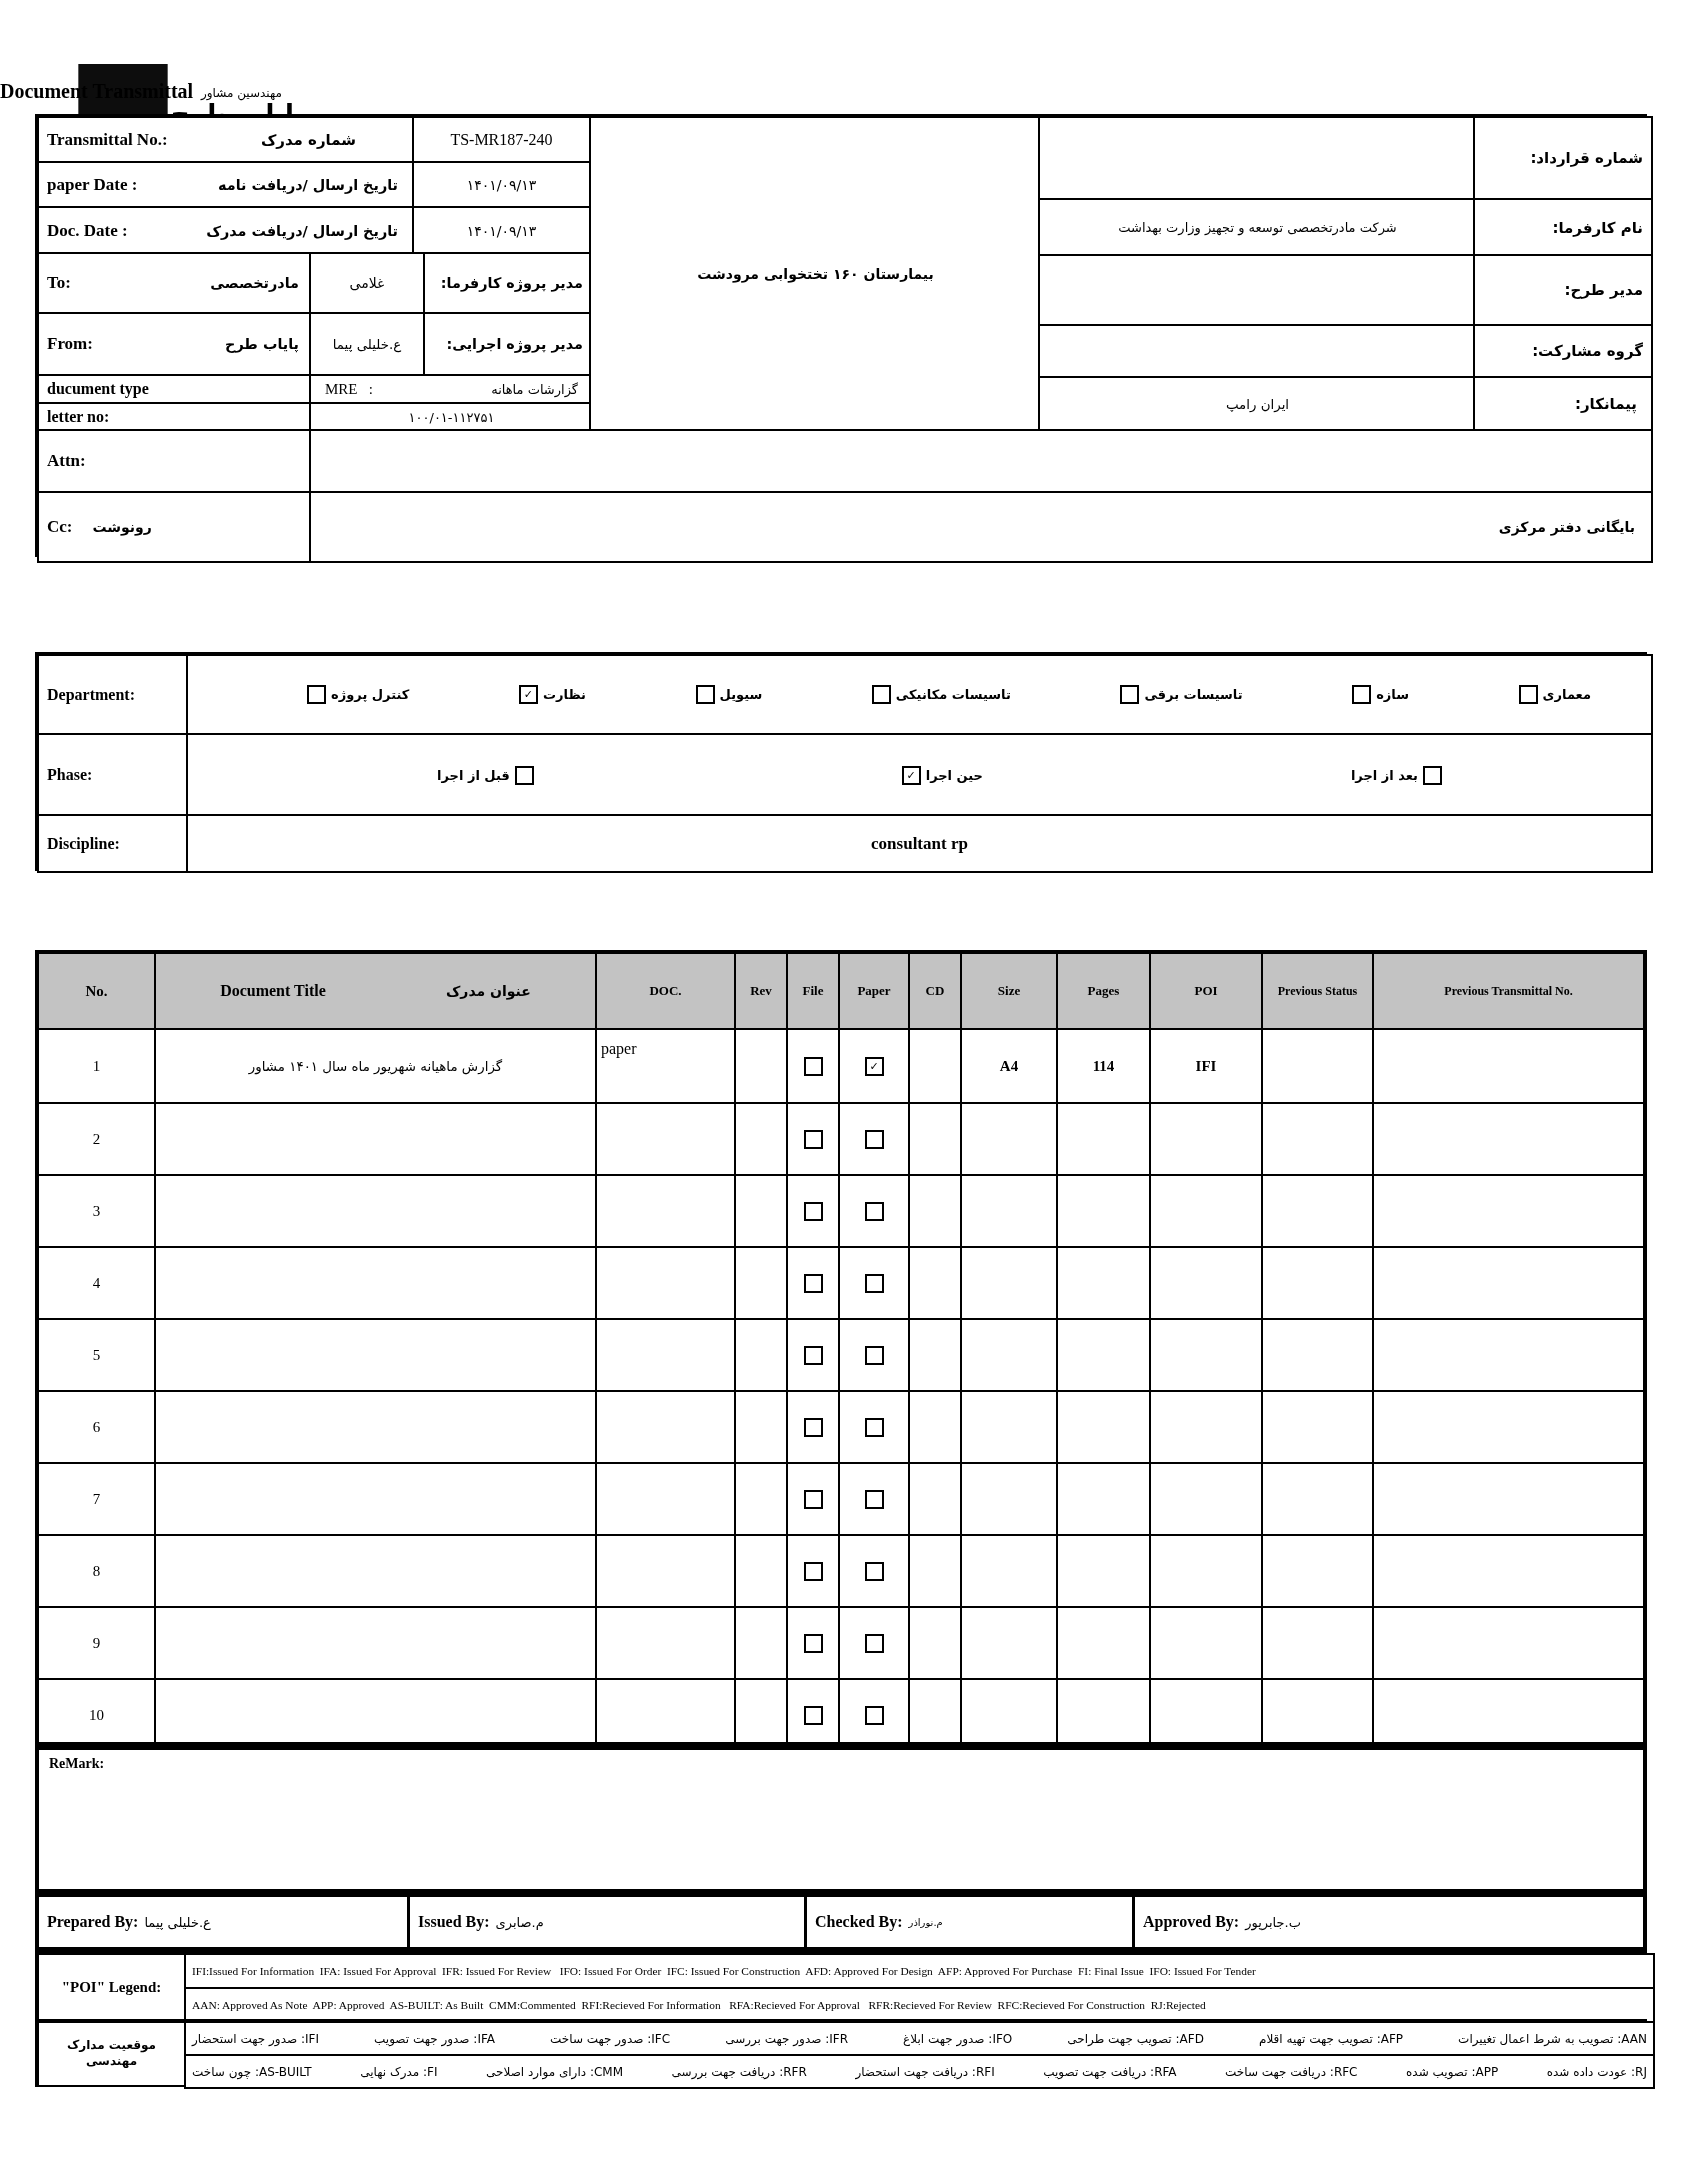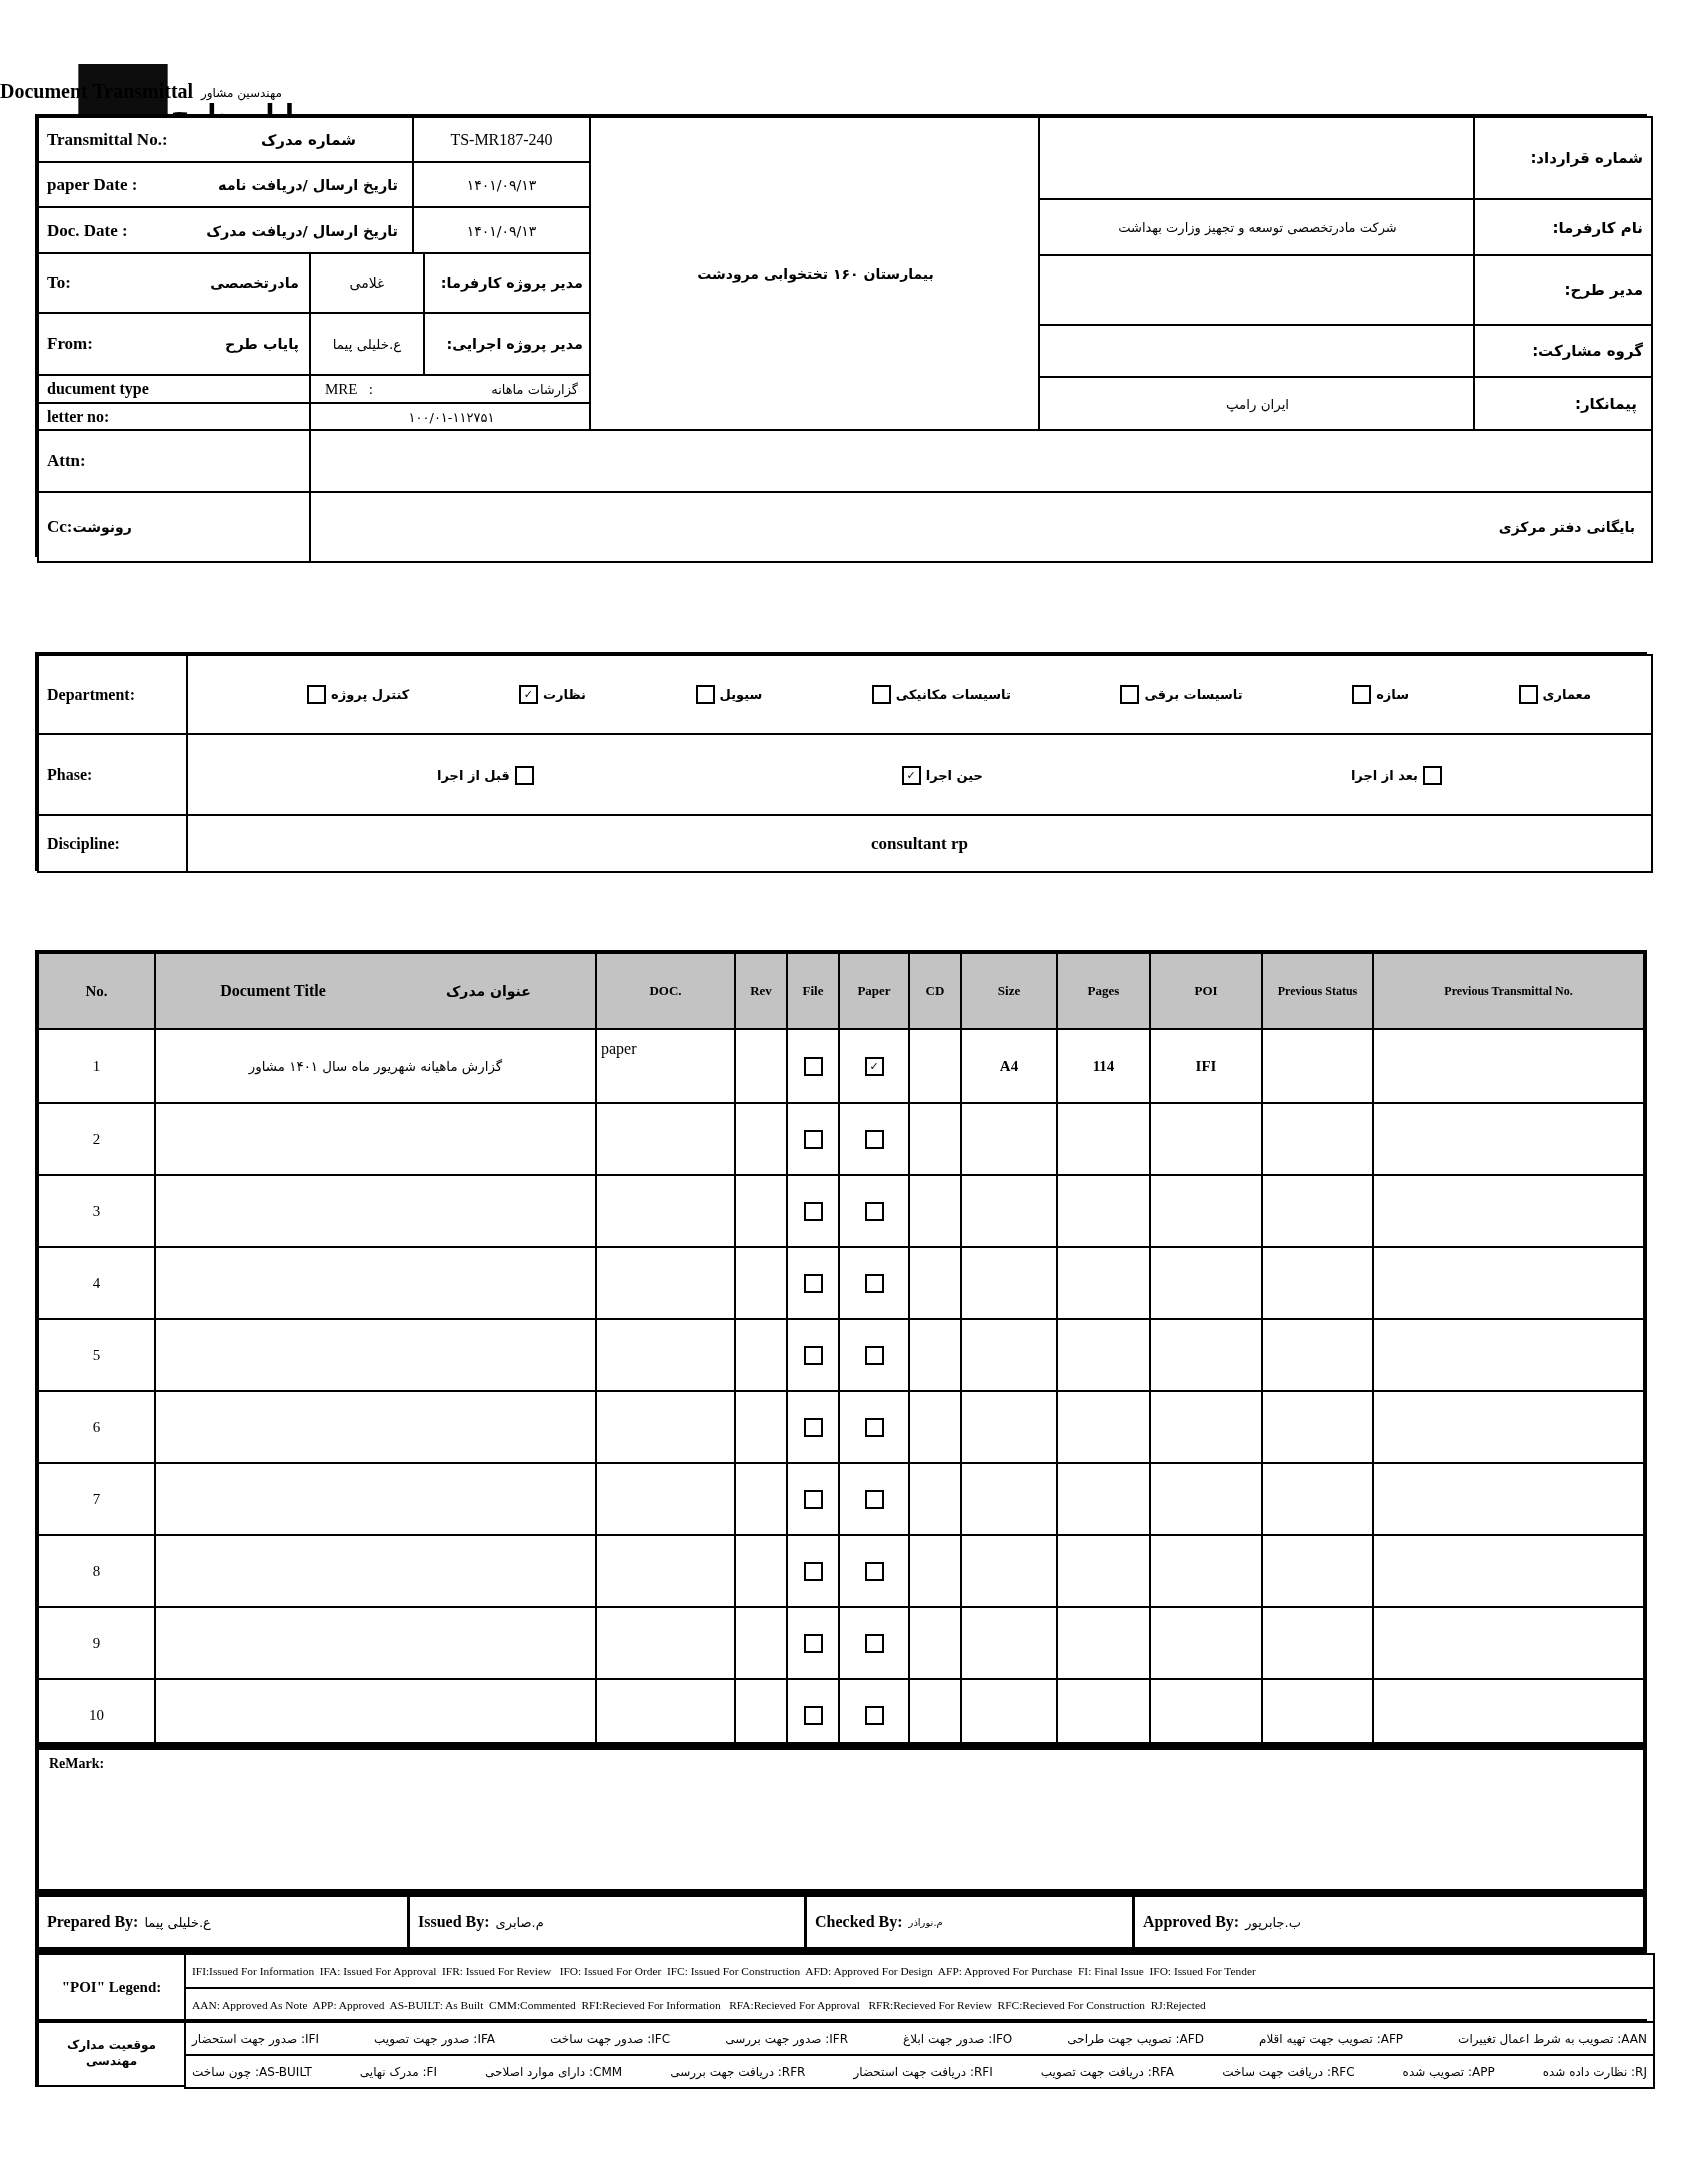--- a/index.html
+++ b/index.html
@@ -113,21 +113,21 @@
     <div class="cell fa b" style="left:1434px;top:206px;width:180px;height:54px;font-size:15px;">گروه مشارکت:</div>
 
     <div class="cell ctr fa" style="left:999px;top:258px;width:439px;height:56px;font-size:13.4px;">ایران رامپ</div>
     <div class="cell fa b" style="left:1434px;top:258px;width:180px;height:56px;font-size:15px;padding-right:14px;">پیمانکار:</div>
 
     <div class="cell" style="left:-2px;top:311px;width:274px;height:64px;">
       <span class="en b" style="font-size:17px;">Attn:</span>
     </div>
     <div class="cell" style="left:270px;top:311px;width:1344px;height:64px;"></div>
 
-    <div class="cell" style="left:-2px;top:373px;width:274px;height:72px;">
+    <div class="cell" style="left:-2px;top:373px;width:274px;height:72px;gap:20px;">
       <span class="en b" style="font-size:17px;">Cc:</span>
       <span class="fa b" style="font-size:14px;">رونوشت</span>
     </div>
     <div class="cell fa b" style="left:270px;top:373px;width:1344px;height:72px;font-size:14px;padding-right:16px;">بایگانی دفتر مرکزی</div>
   </div>
 
   <div class="frame" style="left:35px;top:652px;width:1612px;height:219px;">
     <div class="cell" style="left:-2px;top:-2px;width:151px;height:81px;">
       <span class="en b" style="font-size:16px;">Department:</span>
     </div>
@@ -431,21 +431,21 @@
       <span>AAN: تصویب به شرط اعمال تغییرات</span>
       <span>AFP: تصویب جهت تهیه اقلام</span>
       <span>AFD: تصویب جهت طراحی</span>
       <span>IFO: صدور جهت ابلاغ</span>
       <span>IFR: صدور جهت بررسی</span>
       <span>IFC: صدور جهت ساخت</span>
       <span>IFA: صدور جهت تصویب</span>
       <span>IFI: صدور جهت استحضار</span>
     </div>
     <div class="legend-line fa-leg" style="left:145px;top:31px;width:1471px;height:35px;">
-      <span>RJ: نظارت داده شده</span>
+      <span>RJ: عودت داده شده</span>
       <span>APP: تصویب شده</span>
       <span>RFC: دریافت جهت ساخت</span>
       <span>RFA: دریافت جهت تصویب</span>
       <span>RFI: دریافت جهت استحضار</span>
       <span>RFR: دریافت جهت بررسی</span>
       <span>CMM: دارای موارد اصلاحی</span>
       <span>FI: مدرک نهایی</span>
       <span>AS-BUILT: چون ساخت</span>
     </div>
   </div>

